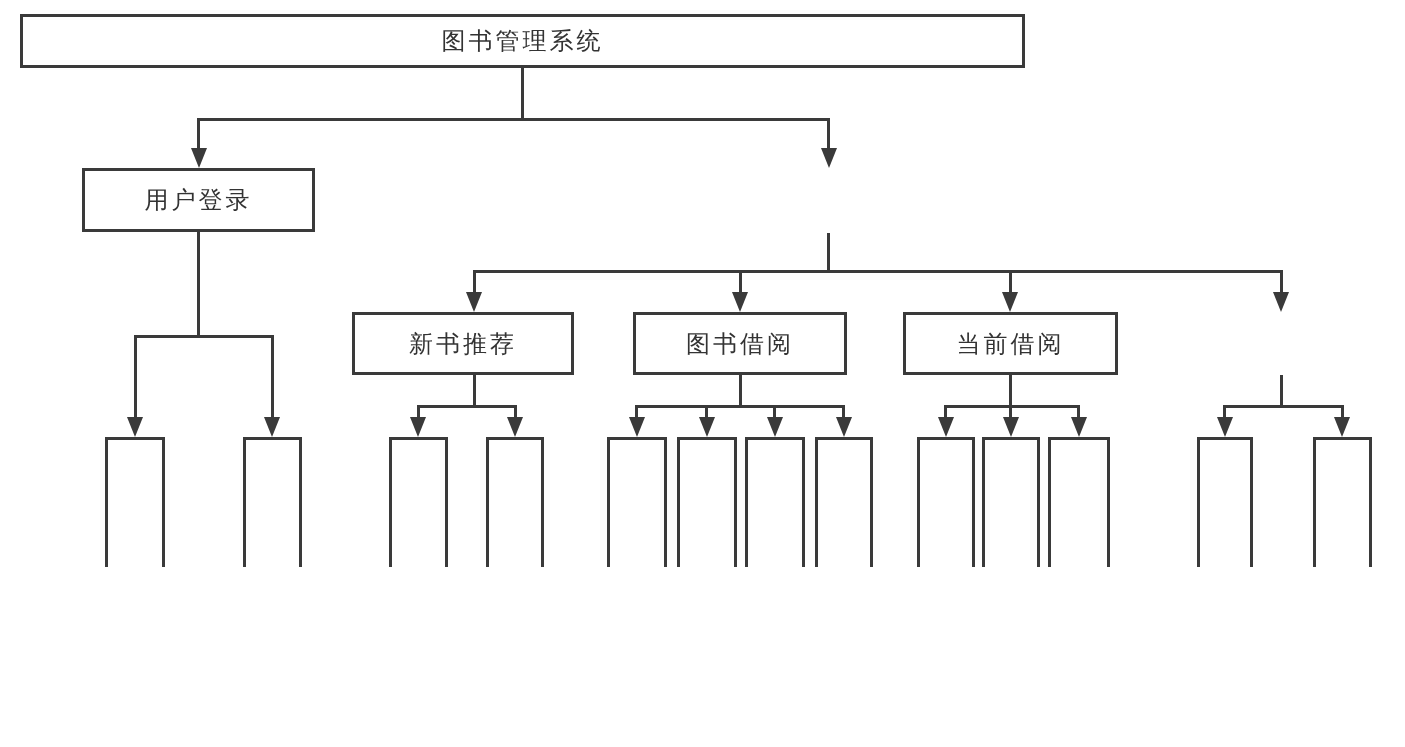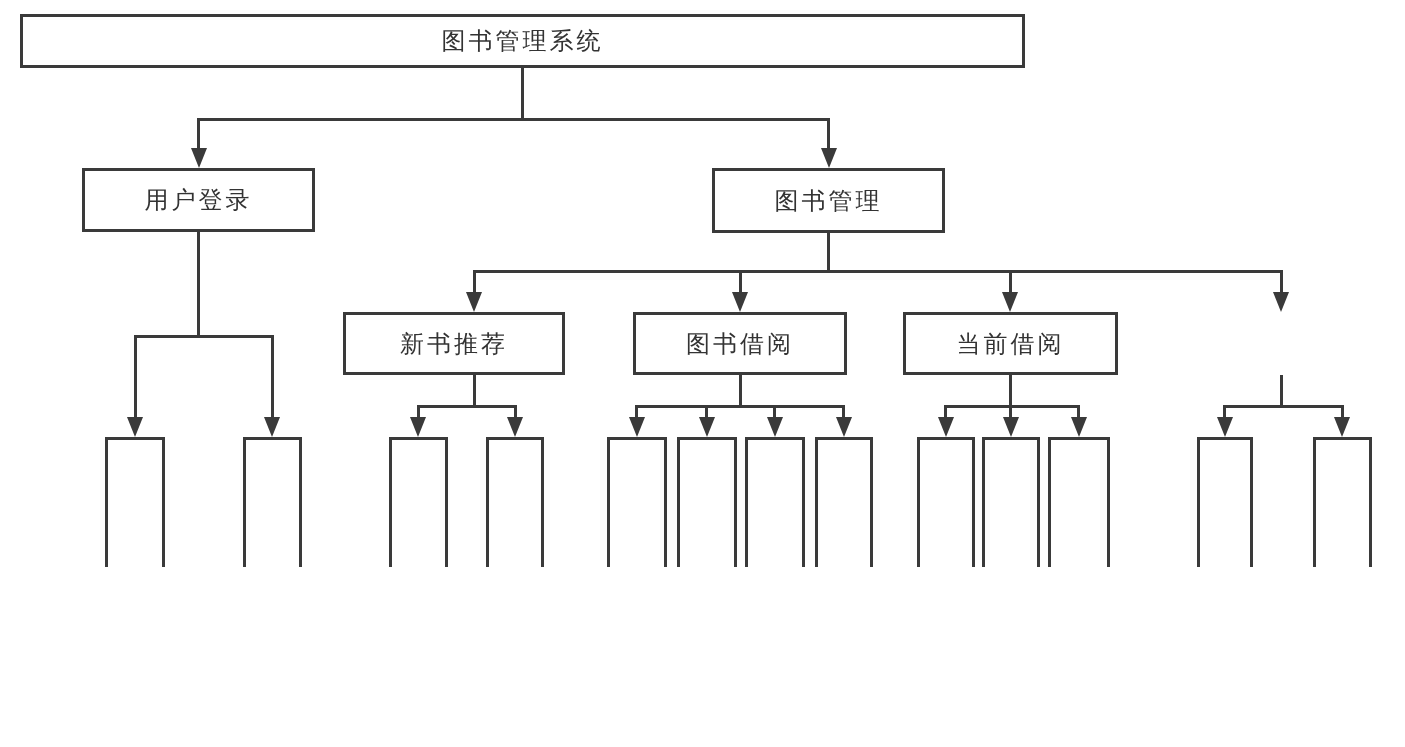--- a/index.html
+++ b/index.html
@@ -73,43 +73,40 @@
   <div class="vline" style="left:521px;top:68px;height:53px"></div>
   <div class="hline" style="left:197px;top:118px;width:633px"></div>
   <div class="vline" style="left:197px;top:118px;height:32px"></div>
   <div class="arrow" style="left:191px;top:148px"></div>
   <div class="vline" style="left:827px;top:118px;height:32px"></div>
   <div class="arrow" style="left:821px;top:148px"></div>
 
   <div class="box" style="left:82px;top:168px;width:233px;height:64px">
     <span class="hlabel">用户登录</span>
   </div>
-  <div class="box" style="left:712px;top:168px;width:233px;height:65px">
-    <span class="hlabel">图书管理</span>
-  </div>
 
   <div class="vline" style="left:197px;top:232px;height:106px"></div>
   <div class="hline" style="left:134px;top:335px;width:140px"></div>
   <div class="vline" style="left:134px;top:335px;height:84px"></div>
   <div class="arrow" style="left:127px;top:417px"></div>
   <div class="vline" style="left:271px;top:335px;height:84px"></div>
   <div class="arrow" style="left:264px;top:417px"></div>
 
   <div class="vline" style="left:827px;top:233px;height:40px"></div>
   <div class="hline" style="left:473px;top:270px;width:810px"></div>
   <div class="vline" style="left:473px;top:270px;height:24px"></div>
   <div class="arrow" style="left:466px;top:292px"></div>
   <div class="vline" style="left:739px;top:270px;height:24px"></div>
   <div class="arrow" style="left:732px;top:292px"></div>
   <div class="vline" style="left:1009px;top:270px;height:24px"></div>
   <div class="arrow" style="left:1002px;top:292px"></div>
   <div class="vline" style="left:1280px;top:270px;height:24px"></div>
   <div class="arrow" style="left:1273px;top:292px"></div>
 
-  <div class="box" style="left:343px;top:312px;width:222px;height:63px">
+  <div class="box" style="left:352px;top:312px;width:222px;height:63px">
     <span class="hlabel">新书推荐</span>
   </div>
   <div class="box" style="left:903px;top:312px;width:215px;height:63px">
     <span class="hlabel">当前借阅</span>
   </div>
   <div class="box" style="left:633px;top:312px;width:214px;height:63px">
     <span class="hlabel">图书借阅</span>
   </div>
 
   <div class="vline" style="left:473px;top:375px;height:33px"></div>

